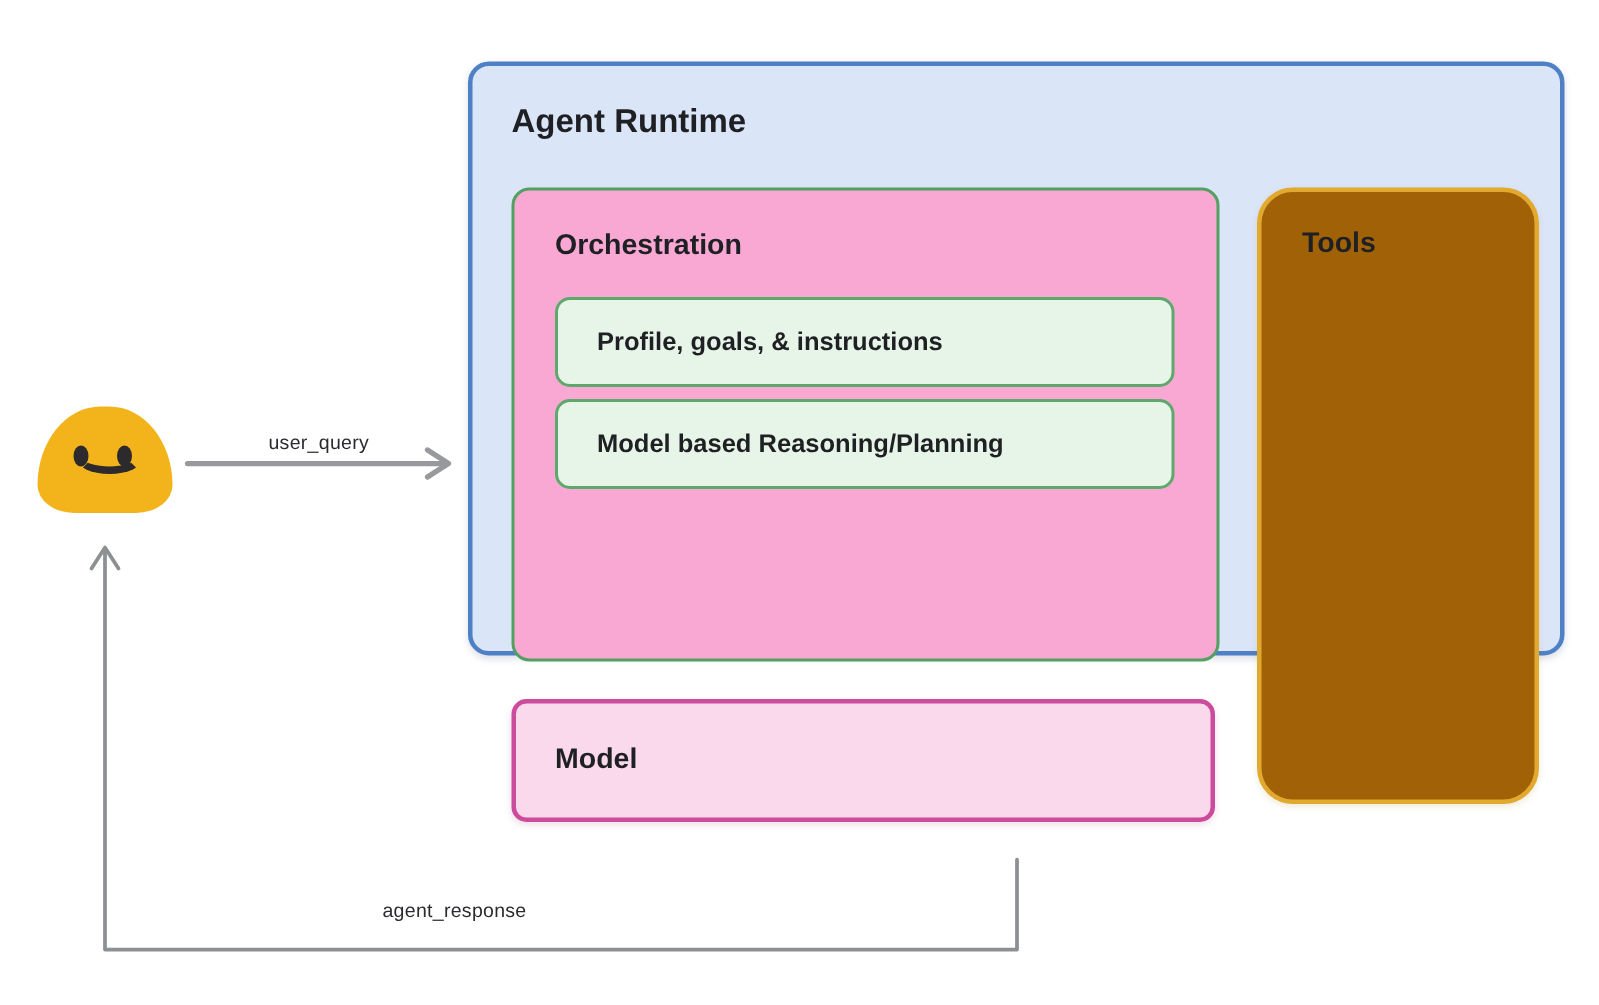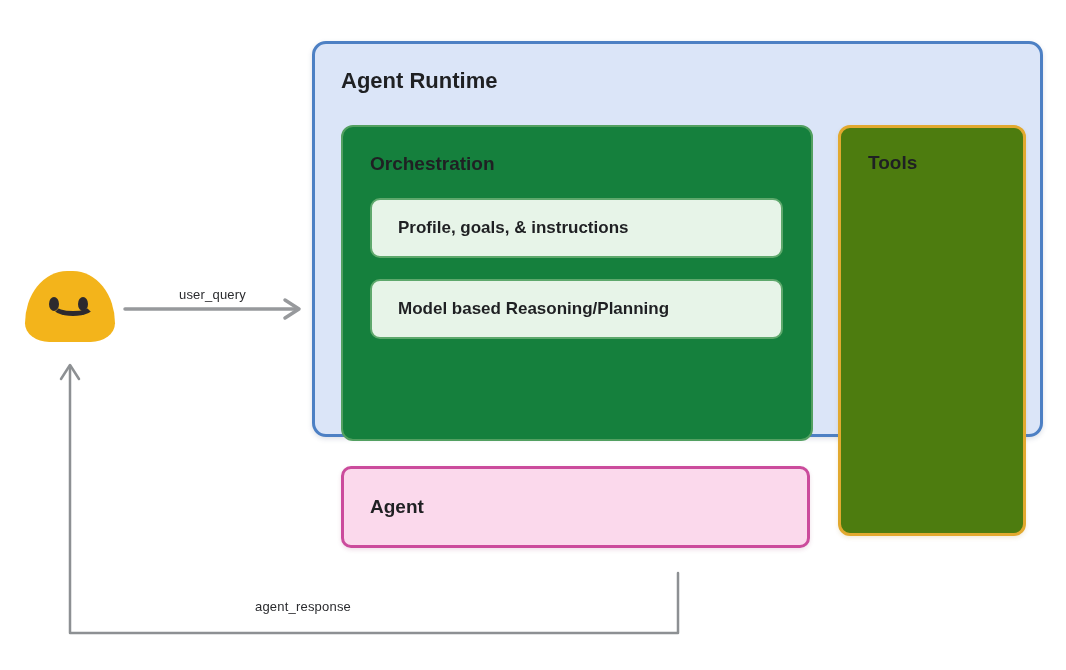--- a/index.html
+++ b/index.html
@@ -72,42 +72,42 @@
   .agent-runtime > .panel-title {
     position: absolute;
     left: 26px; top: 24px;
     font-size: 22px;
     font-weight: 700;
   }
 
   .orchestration {
     left: 26px; top: 81px;
     width: 472px; height: 316px;
-    background: #15803d;
+    background: #f9a8d4;
     border: 2.5px solid #53a061;
     border-radius: 12px;
   }
   .orchestration > .panel-title {
     position: absolute;
     left: 27px; top: 26px;
     font-size: 19px;
     font-weight: 700;
   }
 
   .orch-rows {
     position: absolute;
     left: 27px; top: 71px;
     width: 413px;
   }
   .orch-row {
     display: flex;
     align-items: center;
     width: 413px;
     height: 60px;
-    margin-bottom: 21px;
+    margin-bottom: 8px;
     background: #e7f4e8;
     border: 2px solid #5ea86c;
     border-radius: 10px;
     padding: 0 12px 0 26px;
     font-size: 17px;
     font-weight: 600;
   }
   .orch-row.memory { height: 62px; }
   .chip {
     display: flex;
@@ -134,23 +134,23 @@
     align-items: center;
     padding-left: 26px;
     font-size: 19px;
     font-weight: 700;
     box-shadow: 0 2px 4px rgba(150,40,100,.15);
   }
 
   .tools-box {
     left: 523px; top: 81px;
     width: 188px; height: 411px;
-    background: #4d7c0f;
+    background: #a16207;
     border: 3px solid #e2a92f;
-    border-radius: 12px;
+    border-radius: 24px;
     box-shadow: 0 2px 4px rgba(160,120,20,.15);
   }
   .tools-box > .panel-title {
     position: absolute;
     left: 27px; top: 24px;
     font-size: 19px;
     font-weight: 700;
   }
 </style>
 </head>
@@ -194,21 +194,21 @@
 
 
         <div class="orch-row">
           <span>Model based Reasoning/Planning</span>
         </div>
 
       </div>
     </div>
 
     <div class="panel model-box">
-      <span>Agent</span>
+      <span>Model</span>
     </div>
 
     <div class="panel tools-box">
       <div class="panel-title">Tools</div>
     </div>
 
   </div>
 
 </div>
 

